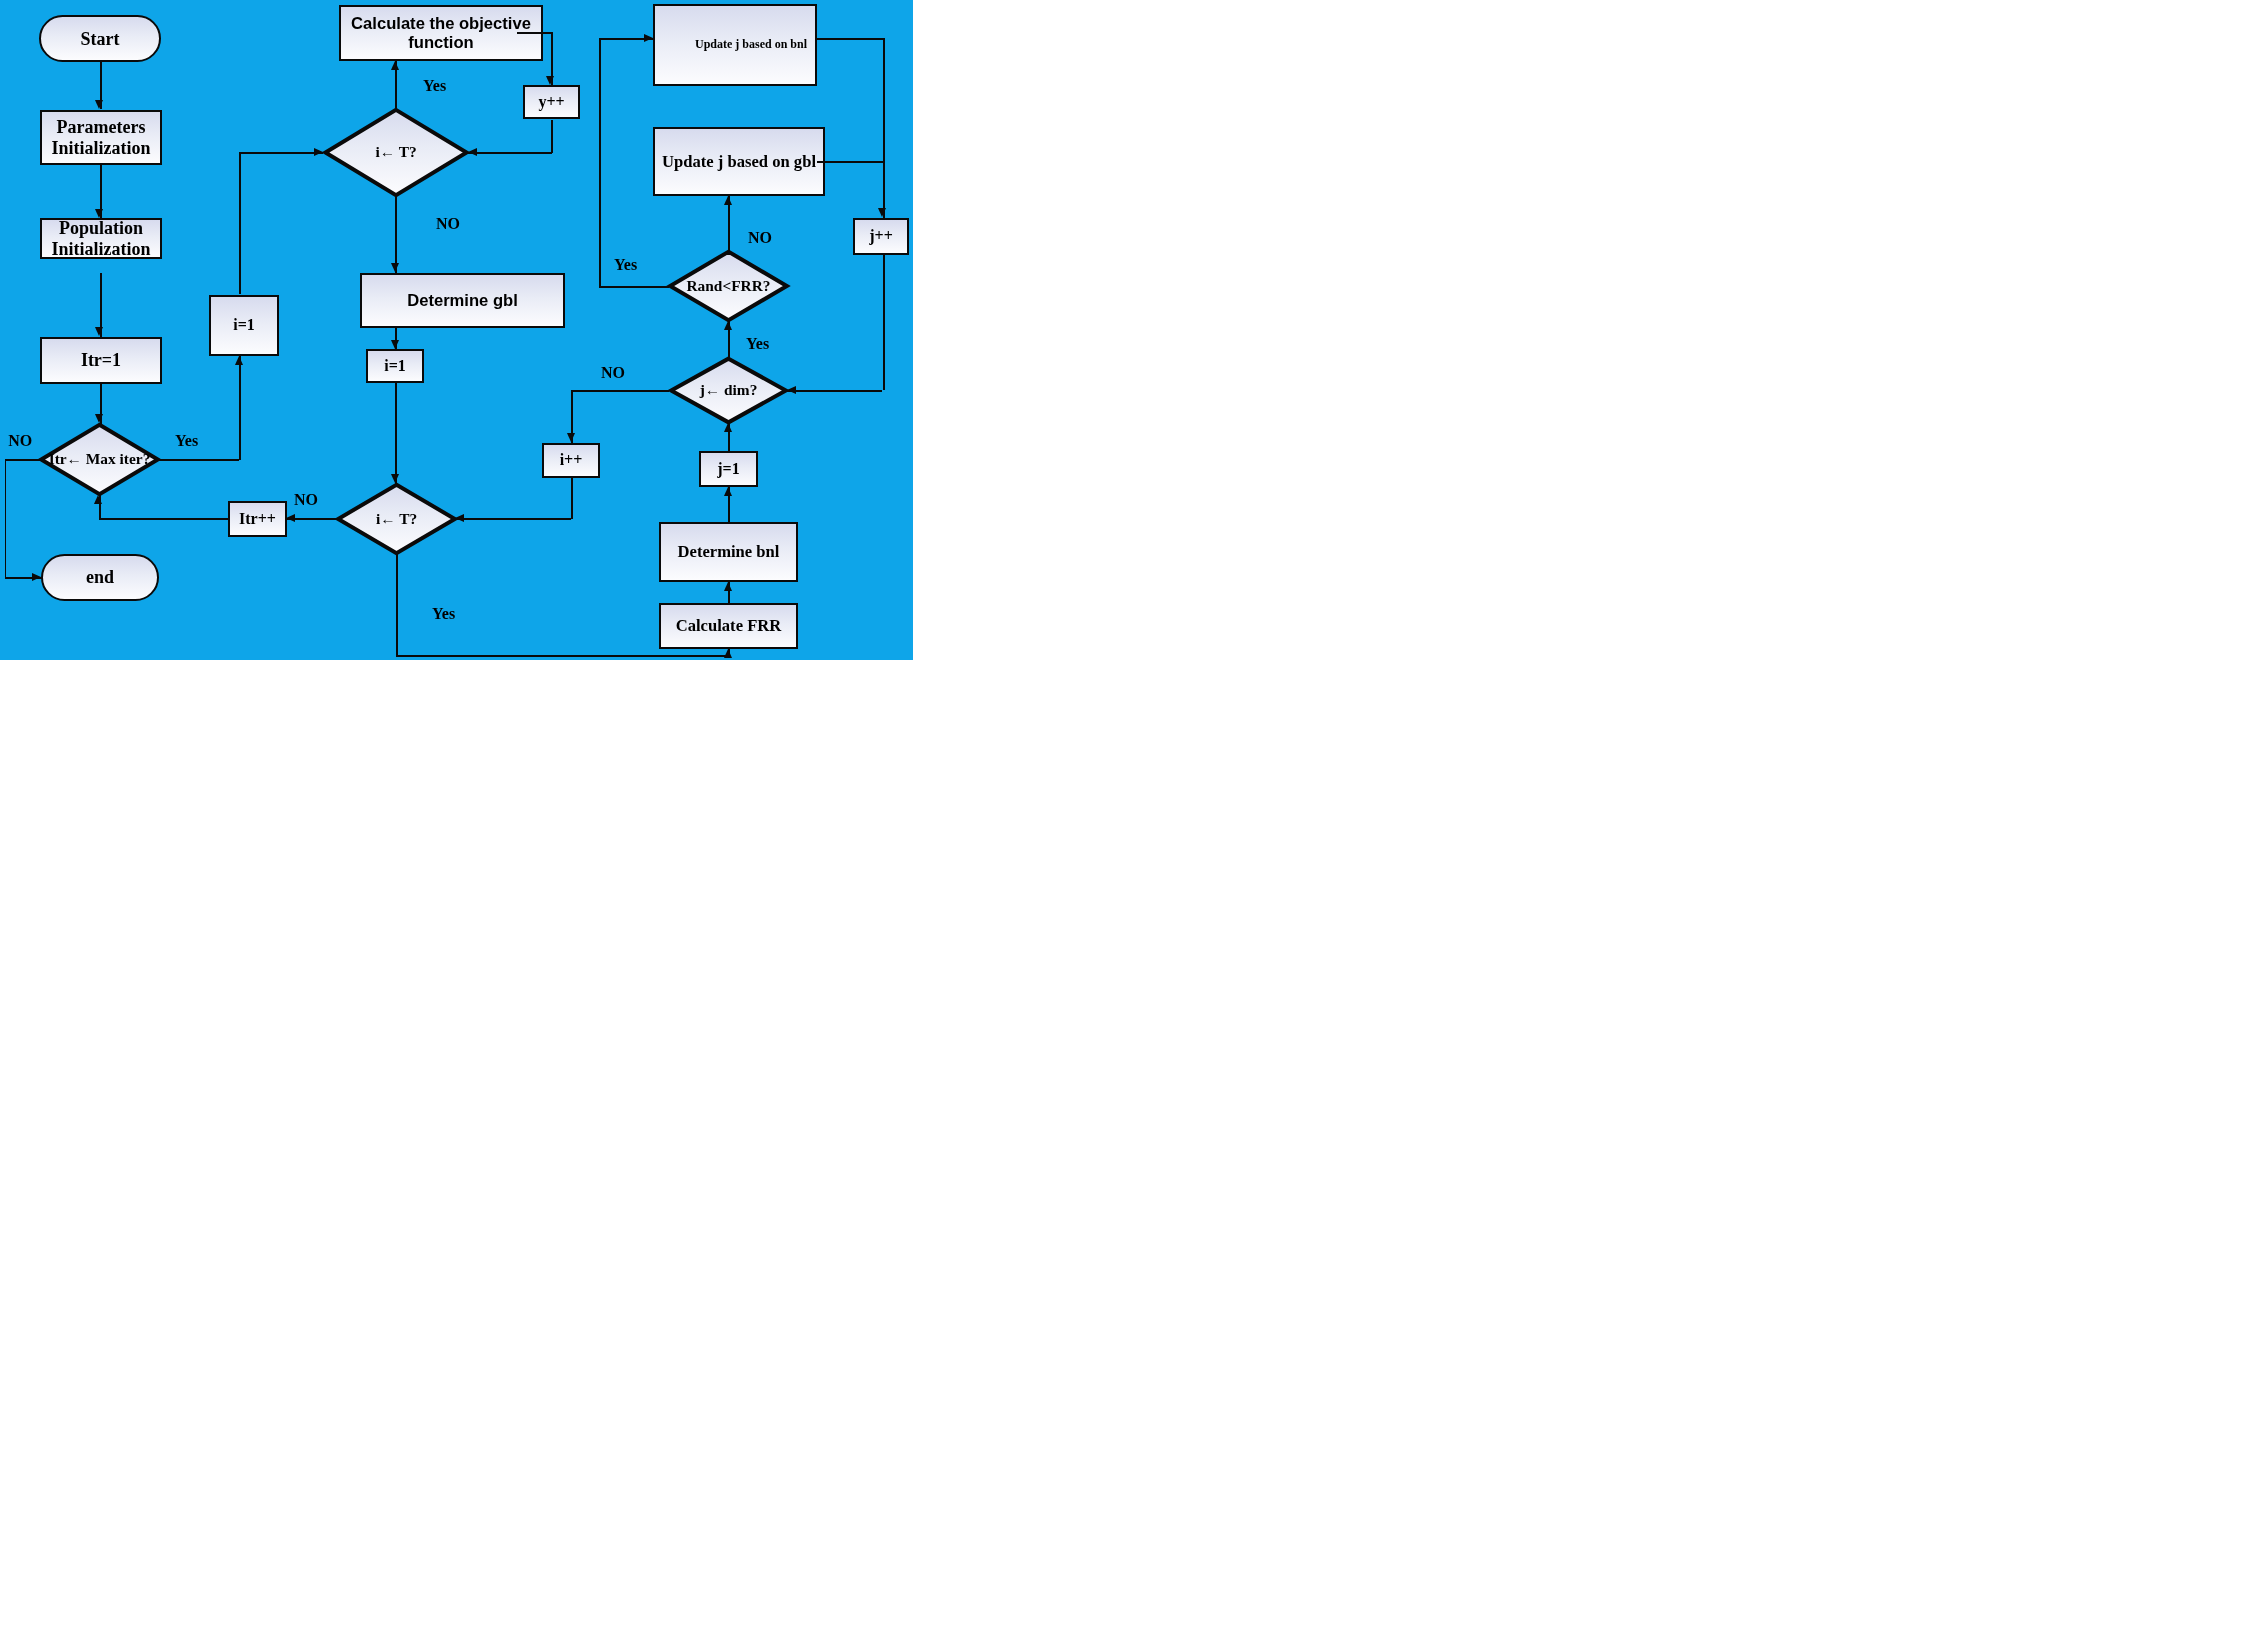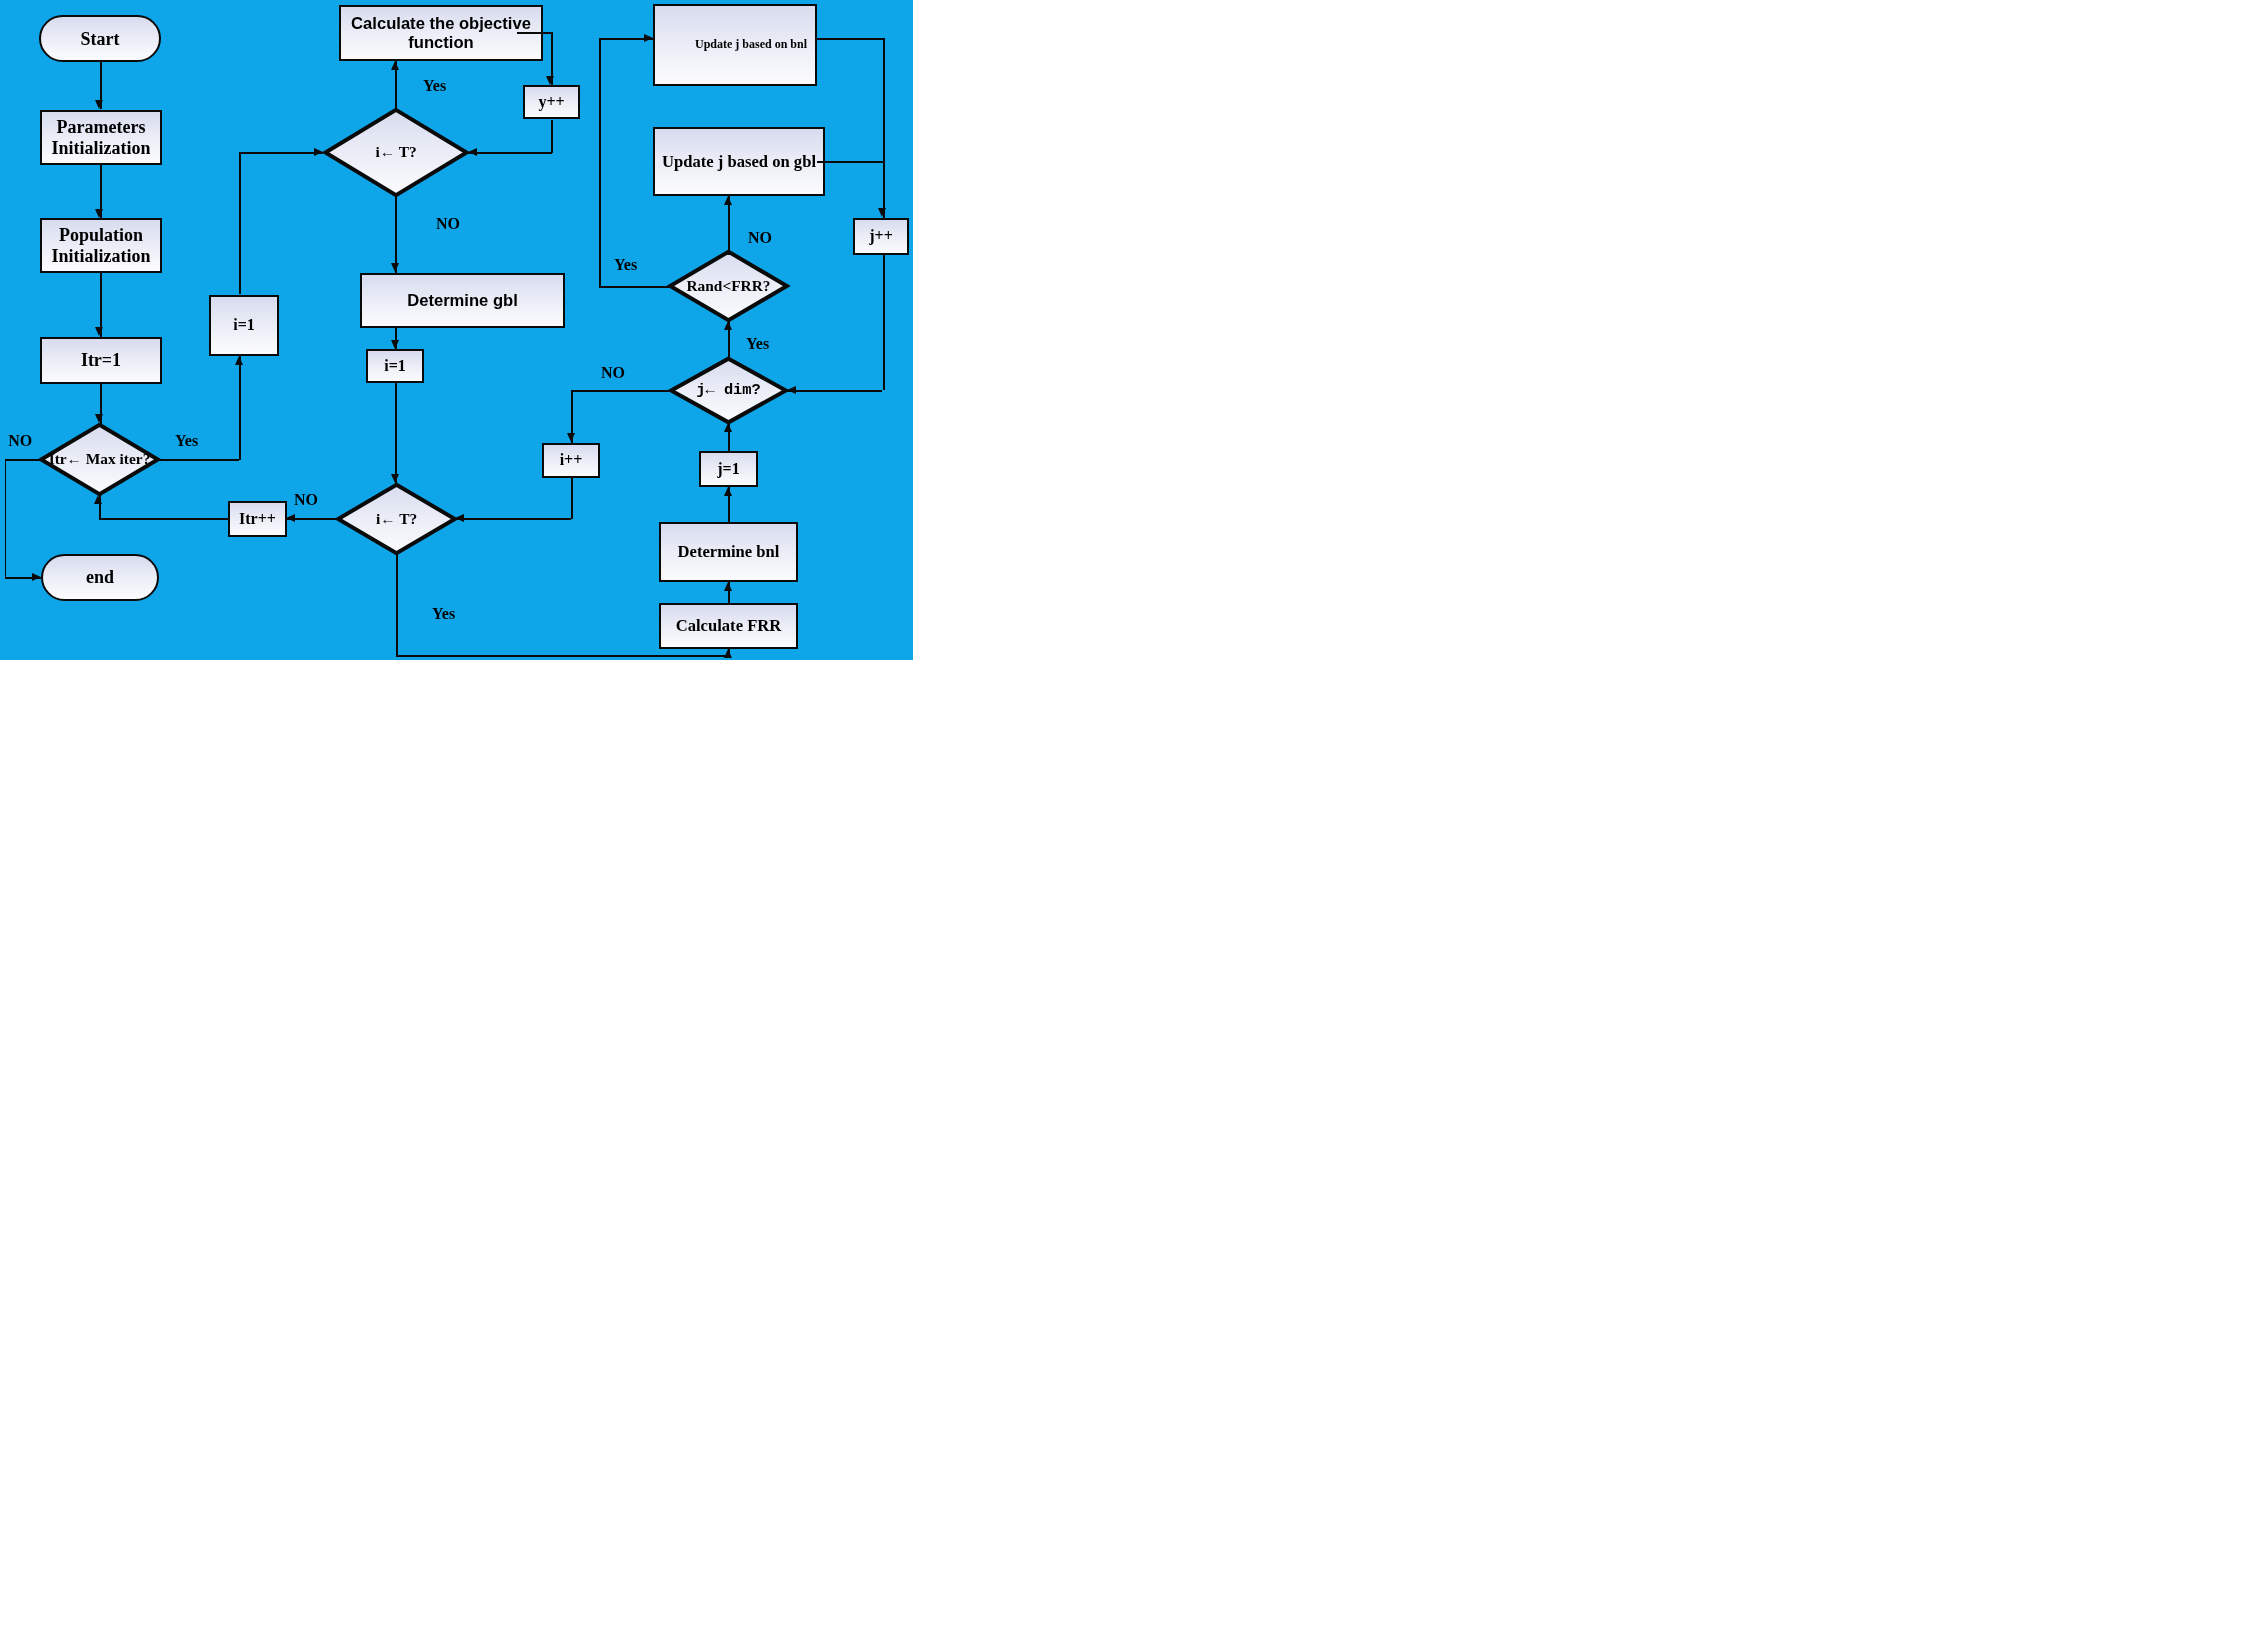--- a/index.html
+++ b/index.html
@@ -40,21 +40,21 @@
 </svg>
 
 <div id="canvas">
 
   <div class="nd pill" style="left:39px;top:15.4px;width:122px;height:47px;">
       <span>Start</span>
     </div>
   <div class="nd" style="left:40px;top:110px;width:122px;height:55px;">
       <span>Parameters Initialization</span>
     </div>
-  <div class="nd" style="left:40px;top:218px;width:122px;height:55px;font-family:Liberation Serif, serif;">
+  <div class="nd" style="left:40px;top:218px;width:122px;height:41px;font-family:Liberation Serif, serif;">
       <span>Population Initialization</span>
     </div>
   <div class="nd" style="left:40px;top:337px;width:122px;height:47px;">
       <span>Itr=1</span>
     </div>
 
   <div class="dia" style="left:40px;top:424px;width:119px;height:71px;">
     <svg class="dsvg" viewBox="0 0 100 100" preserveAspectRatio="none">
         <polygon points="50,1 99,50 50,99 1,50"></polygon>
       </svg>
@@ -113,21 +113,21 @@
       <span>j++</span>
     </div>
 
   <div class="dia" style="left:669px;top:251px;width:119px;height:70px;align-items:center;">
     <svg class="dsvg" viewBox="0 0 100 100" preserveAspectRatio="none">
         <polygon points="50,1 99,50 50,99 1,50"></polygon>
       </svg>
     <span class="dtxt">Rand&lt;FRR?</span>
   </div>
 
-  <div class="dia" style="left:670px;top:358px;width:117px;height:65px;font-family:Liberation Mono, monospace;">
+  <div class="dia" style="left:670px;top:358px;width:117px;height:65px;">
     <svg class="dsvg" viewBox="0 0 100 100" preserveAspectRatio="none">
         <polygon points="50,1 99,50 50,99 1,50"></polygon>
       </svg>
     <span class="dtxt">j← dim?</span>
   </div>
 
   <div class="nd small" style="left:699px;top:451px;width:59px;height:36px;">
       <span>j=1</span>
     </div>
   <div class="nd" style="left:659px;top:522px;width:139px;height:60px;font-size:16.6px;">

